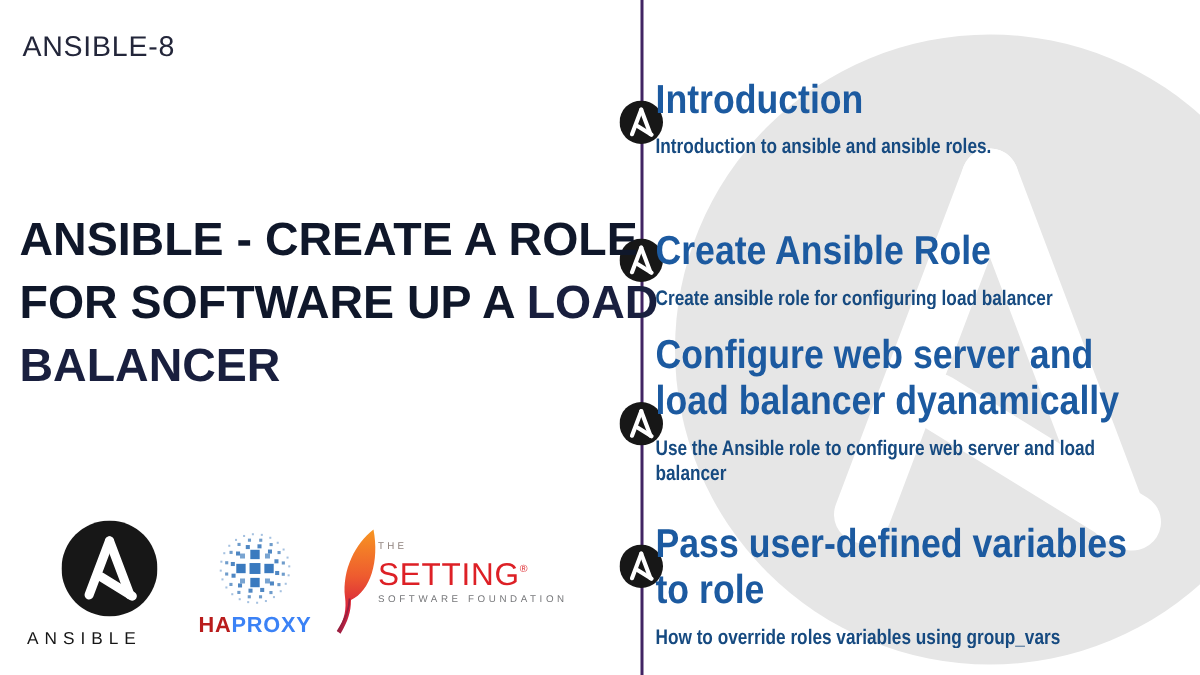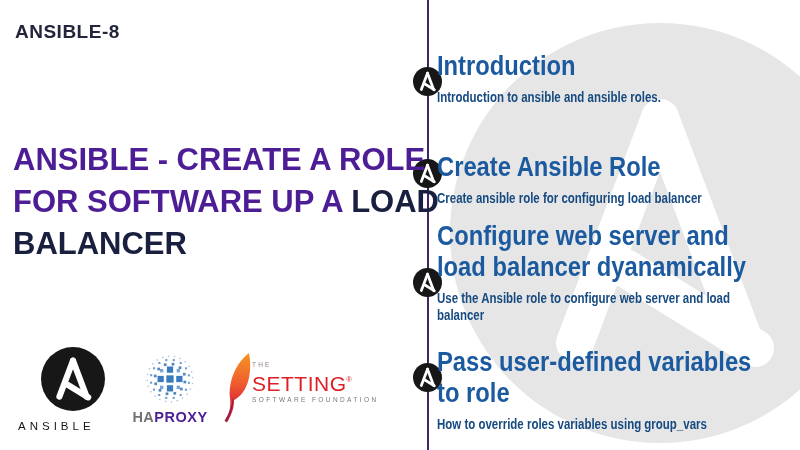--- a/index.html
+++ b/index.html
@@ -12,28 +12,28 @@
   
   .watermark { position:absolute; left:445px; top:18px; width:430px; height:430px; }
   
   .vline { position:absolute; left:427px; top:0; width:2px; height:450px; background:#412463; }
   .bullet { position:absolute; width:29px; height:29px; left:413px; }
   .bullet svg { display:block; width:29px; height:29px; }
   .b1{ top:67px; } .b2{ top:159px; } .b3{ top:268px; } .b4{ top:363px; }
   
   .page-label {
     position:absolute; left:15px; top:21px;
-    font-size:19px; letter-spacing:.5px; color:#23263a;font-weight:bold;
+    font-size:19px; letter-spacing:.5px; color:#23263a;
   }
   
   .main-title {
     position:absolute; left:13px; top:139px; width:430px;
     font-size:31px; font-weight:800; line-height:42px; letter-spacing:0px;
   }
-  .t-blue { color:#4c1d95; }
+  .t-blue { color:#0f172a; }
   .t-navy { color:#191f3e; }
   
   .toc-item { position:absolute; left:437px; width:400px; }
   .i1{ top:51px; } .i2{ top:152px; } .i3{ top:221px; } .i4{ top:347px; }
   .toc-heading {
     color:#1c5aa0; font-weight:700; font-size:27px; line-height:31px;
     transform:scaleX(0.88); transform-origin:0 0; white-space:nowrap;
   }
   .toc-desc {
     margin-top:7px; color:#164a80; font-weight:700; font-size:14px; line-height:17px;
@@ -45,22 +45,22 @@
   .ansible-logo svg { display:block; width:64px; height:64px; }
   .ansible-caption {
     position:absolute; left:18px; top:420px; width:110px; text-align:left;
     font-size:11.5px; letter-spacing:4px; color:#161616;
   }
   .haproxy-logo { position:absolute; left:144px; top:353px; width:52px; height:52px; }
   .haproxy-caption {
     position:absolute; left:118px; top:409px; width:104px; text-align:center;
     font-size:14.5px; font-weight:700; letter-spacing:.5px; white-space:nowrap;
   }
-  .hap-light { color:#737373;margin-top:20px; }
-  .hap-dark { color:#4c1d95; }
+  .hap-light { color:#b91c1c;margin-top:20px; }
+  .hap-dark { color:#3b82f6; }
   .apache-feather { position:absolute; left:221px; top:350px; width:34px; height:74px; }
   .apache-text { position:absolute; left:252px; top:361px; }
   .apache-the { font-size:6.5px; letter-spacing:2.2px; color:#8f827d; }
   .apache-name { font-size:21px; color:#dd2026; letter-spacing:.5px; line-height:24px; white-space:nowrap; }
   .apache-reg { font-size:7px; vertical-align:9px; }
   .apache-sub { font-size:6.5px; letter-spacing:2.4px; color:#77787b; white-space:nowrap; }
 </style>
 </head>
 <body>
 

